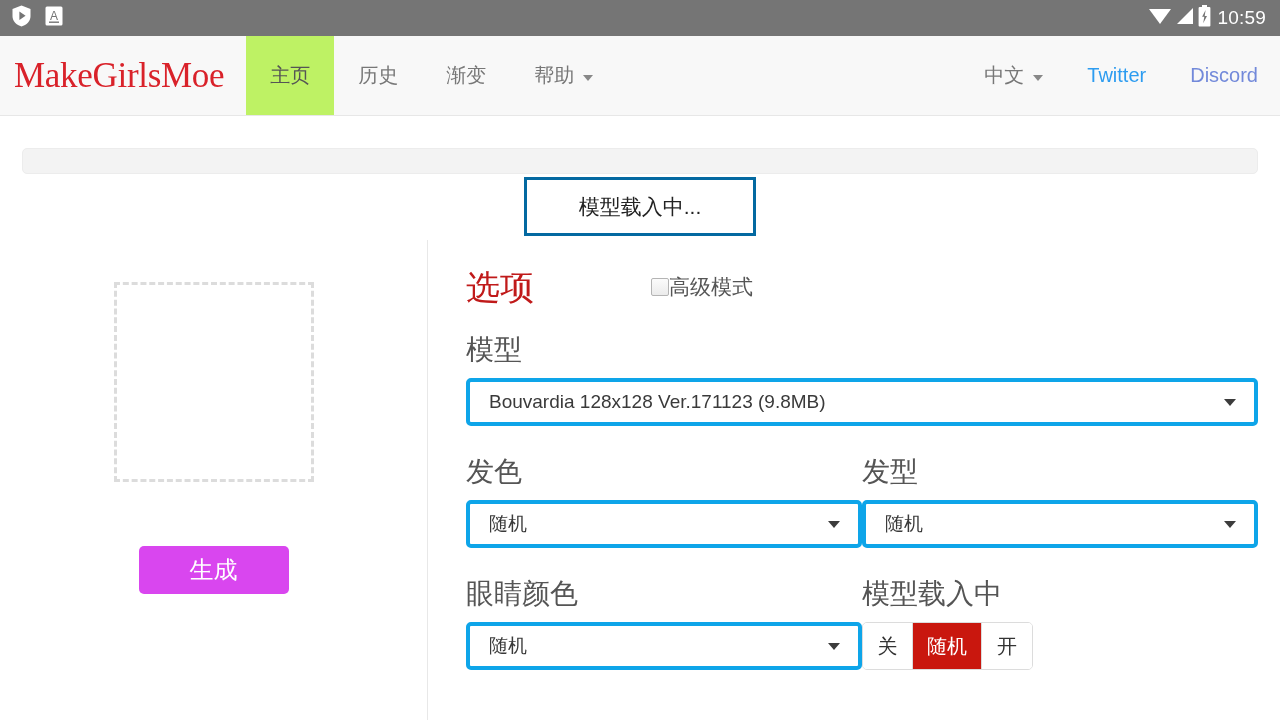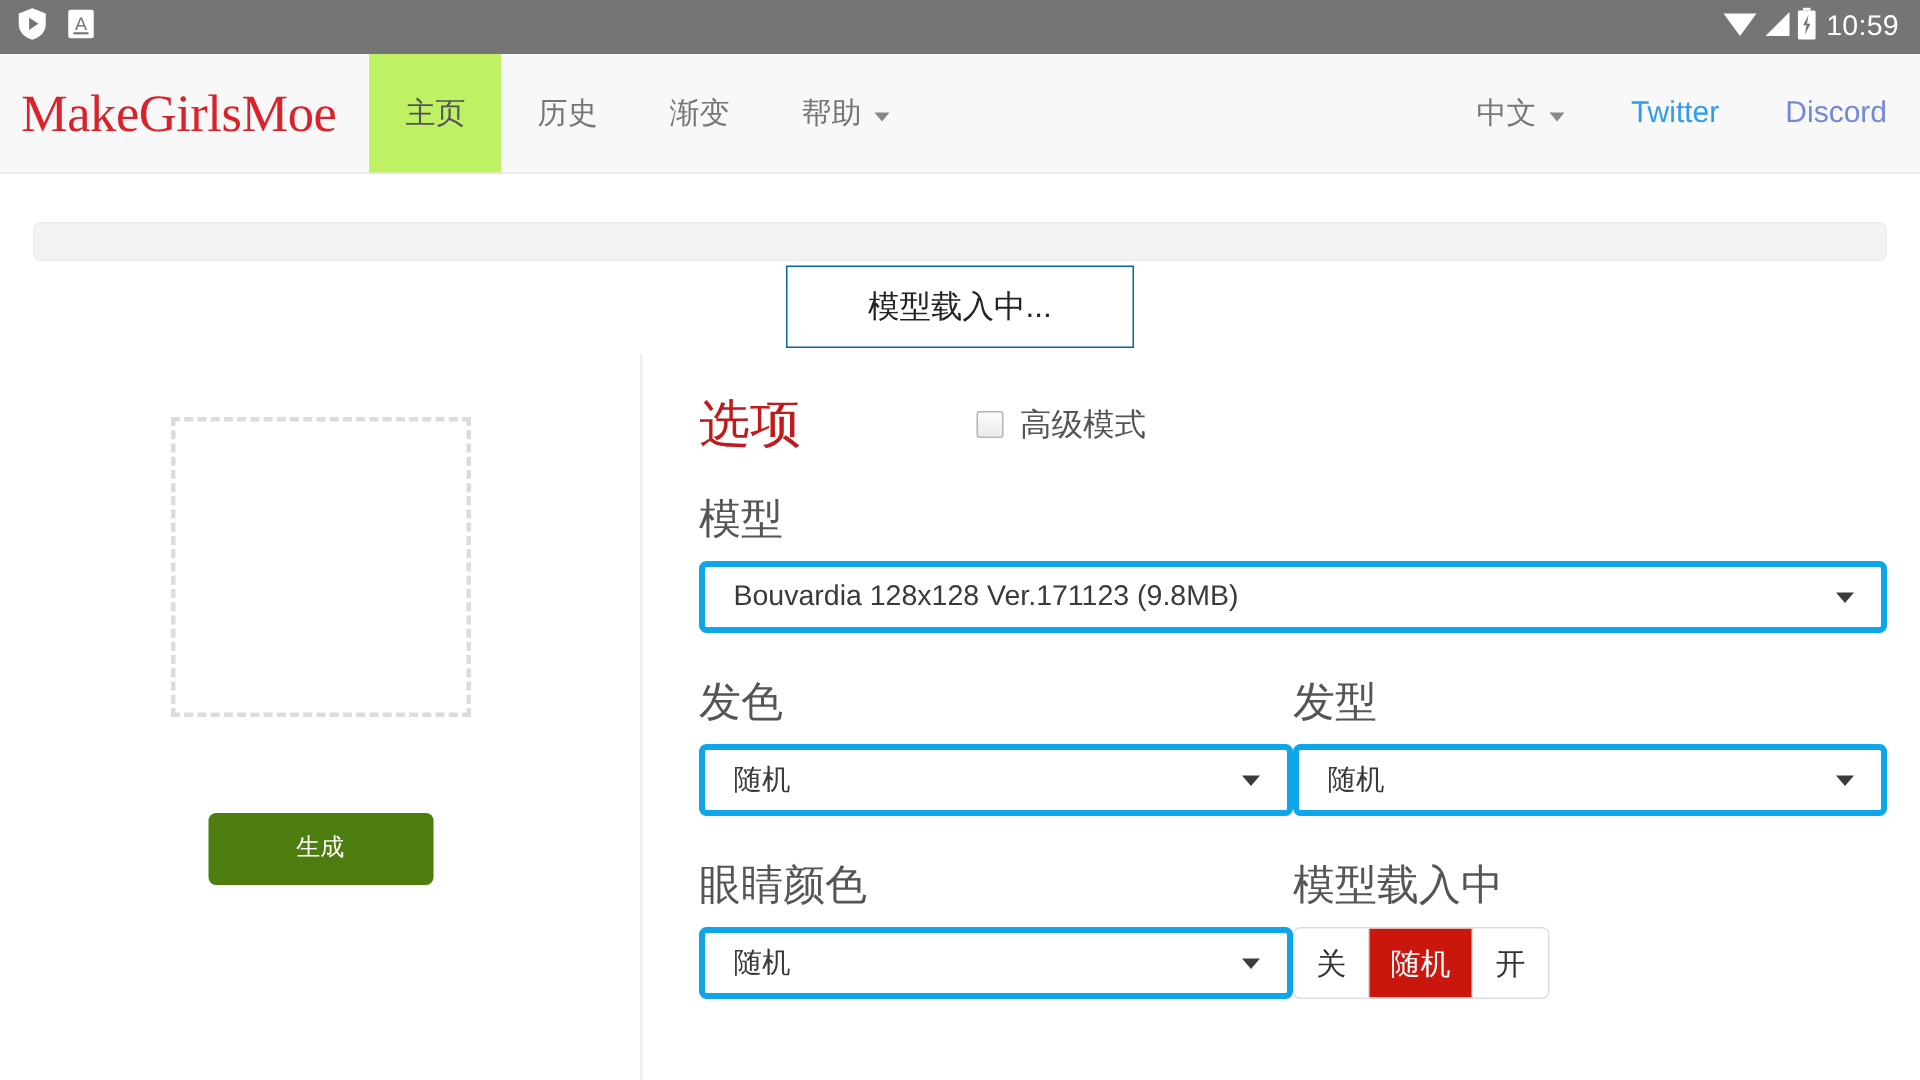--- a/index.html
+++ b/index.html
@@ -105,21 +105,21 @@
     background: #d9534f;
   }
 
   
   #loading-box-row {
     display: flex;
     justify-content: center;
     margin-top: 3px;
   }
   #loading-box {
-    border: 1px solid #0369a1;
+    border: 3px solid #0369a1;
     background: #ffffff;
     padding: 13px 34px;
     font-size: 21px;
     color: #222222;
     line-height: 1.3;
     box-sizing: border-box;
     min-width: 232px;
     text-align: center;
   }
 
@@ -144,25 +144,25 @@
     width: 200px;
     height: 200px;
     border: 3px dashed #dcdcdc;
     box-sizing: border-box;
     background: #ffffff;
   }
   #generate-button {
     margin-top: 64px;
     width: 150px;
     height: 48px;
-    background: #4d7c0f;
+    background: #d946ef;
     color: #ffffff;
     border: none;
     border-radius: 5px;
-    font-size: 16px;
+    font-size: 24px;
     font-family: "Liberation Sans", sans-serif;
     cursor: pointer;
     line-height: 48px;
     text-align: center;
     padding: 0;
   }
 
   #right-pane {
     flex: 1 1 auto;
     padding: 30px 22px 0 38px;
@@ -176,21 +176,20 @@
     font-size: 34px;
     color: #c01a1a;
     font-weight: normal;
     margin: 0;
     line-height: 1;
   }
   #advanced-mode {
     display: flex;
     align-items: center;
     margin-left: 117px;
-    gap: 11px;
   }
   #advanced-checkbox {
     width: 18px;
     height: 18px;
     border: 1px solid #b4b4b4;
     border-radius: 2px;
     background: linear-gradient(#fbfbfb, #ebebeb);
     box-sizing: border-box;
     display: inline-block;
   }

